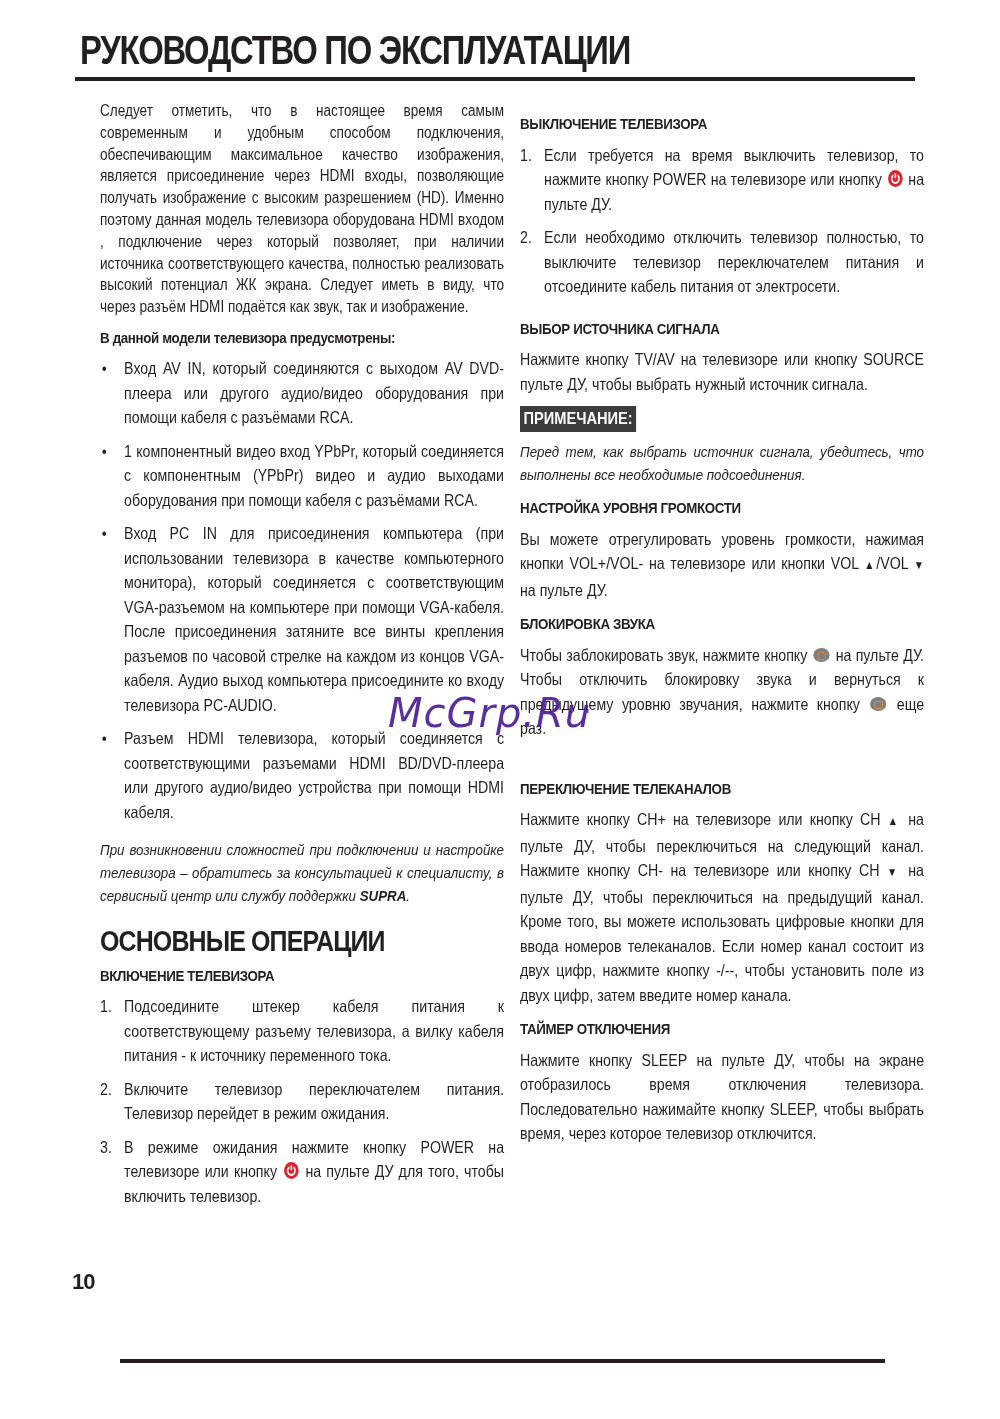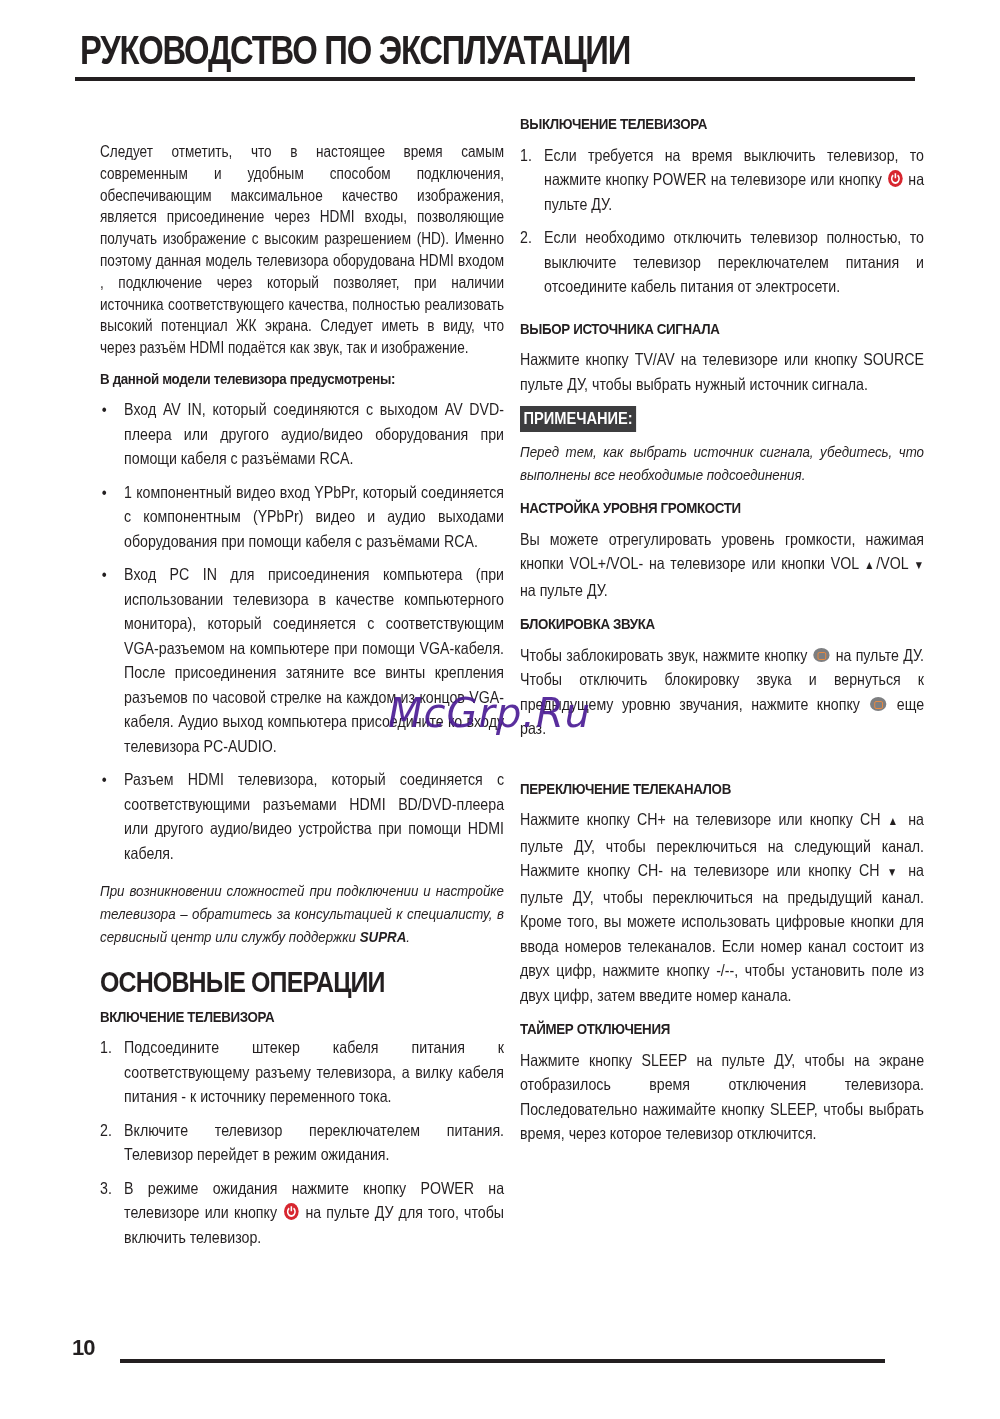--- a/index.html
+++ b/index.html
@@ -3,21 +3,21 @@
 <meta charset="utf-8">
 <style>
   html, body { margin: 0; padding: 0; background: #ffffff; }
   body { width: 1000px; height: 1419px; position: relative; overflow: hidden;
          font-family: "Liberation Sans", "DejaVu Sans", sans-serif; color: #231f20; }
   .page-title { position: absolute; left: 80px; top: 28px; font-size: 40px; font-weight: bold;
                 letter-spacing: -1.5px; transform: scaleX(0.82); transform-origin: left top;
                 white-space: nowrap; color: #231f20; }
   .title-rule { position: absolute; left: 75px; top: 77px; width: 840px; height: 4px; background: #231f20; }
   .col { position: absolute; top: 100px; width: 405px; font-size: 16.5px; line-height: 24.5px; }
-  .col.left { left: 100px; margin-top: 41px; }
+  .col.left { left: 100px; }
   .col.right { left: 520px; width: 405px; top: 110px; }
   .cond { transform: scaleX(0.86); transform-origin: left top; width: 116%; }
   p { margin: 0 0 8px 0; text-align: justify; }
   .intro { font-size: 15.8px; line-height: 21.8px; }
   .h-sub { font-weight: bold; font-size: 15.5px; margin: 2px 0 6px 0; letter-spacing: -0.4px; }
   .h-big { font-weight: bold; font-size: 29px; margin: 22px 0 10px 0; letter-spacing: -1px; }
   ul.bullets { list-style: none; padding: 0; margin: 0 0 10px 0; }
   ul.bullets li { position: relative; padding-left: 28px; margin-bottom: 9px; text-align: justify; }
   ul.bullets li::before { content: "•"; position: absolute; left: 2px; top: 0; }
   ol.steps { list-style: none; padding: 0; margin: 0 0 10px 0; }
@@ -28,21 +28,21 @@
   .note-badge { display: inline-block; background: #3d3d3f; color: #ffffff; font-weight: bold;
                 padding: 0 4px; margin: 2px 0 8px 0; font-size: 17px; line-height: 26px; }
   .icon-power { display: inline-block; width: 17px; height: 17px; border-radius: 50%;
                 background: #d7262f; vertical-align: -2px; position: relative; margin: 0 2px; }
   .icon-power svg { position: absolute; left: 2px; top: 2px; }
   .icon-mute { display: inline-block; width: 19px; height: 14px; border-radius: 50%;
                background: #7d7e80; vertical-align: -1px; position: relative; margin: 0 2px; }
   .icon-mute span { position: absolute; left: 5px; top: 4px; width: 8px; height: 6px;
                     border: 1px solid #f08a3c; border-radius: 2px; }
   .tri { font-size: 12px; }
-  .page-num { position: absolute; left: 72px; top: 1335px; font-size: 22px; font-weight: bold;
+  .page-num { position: absolute; left: 72px; top: 1269px; font-size: 22px; font-weight: bold;
               letter-spacing: -1px; }
   .footer-rule { position: absolute; left: 120px; top: 1359px; width: 765px; height: 4px; background: #231f20; }
   .watermark { position: absolute; left: 388px; top: 690px; font-size: 40px; color: #4c1d95;
                font-style: italic; font-family: "DejaVu Sans", sans-serif; letter-spacing: 1px;
                opacity: 0.92; pointer-events: none; }
 </style>
 </head>
 <body>
 
 <div class="page-title">РУКОВОДСТВО ПО ЭКСПЛУАТАЦИИ</div>

